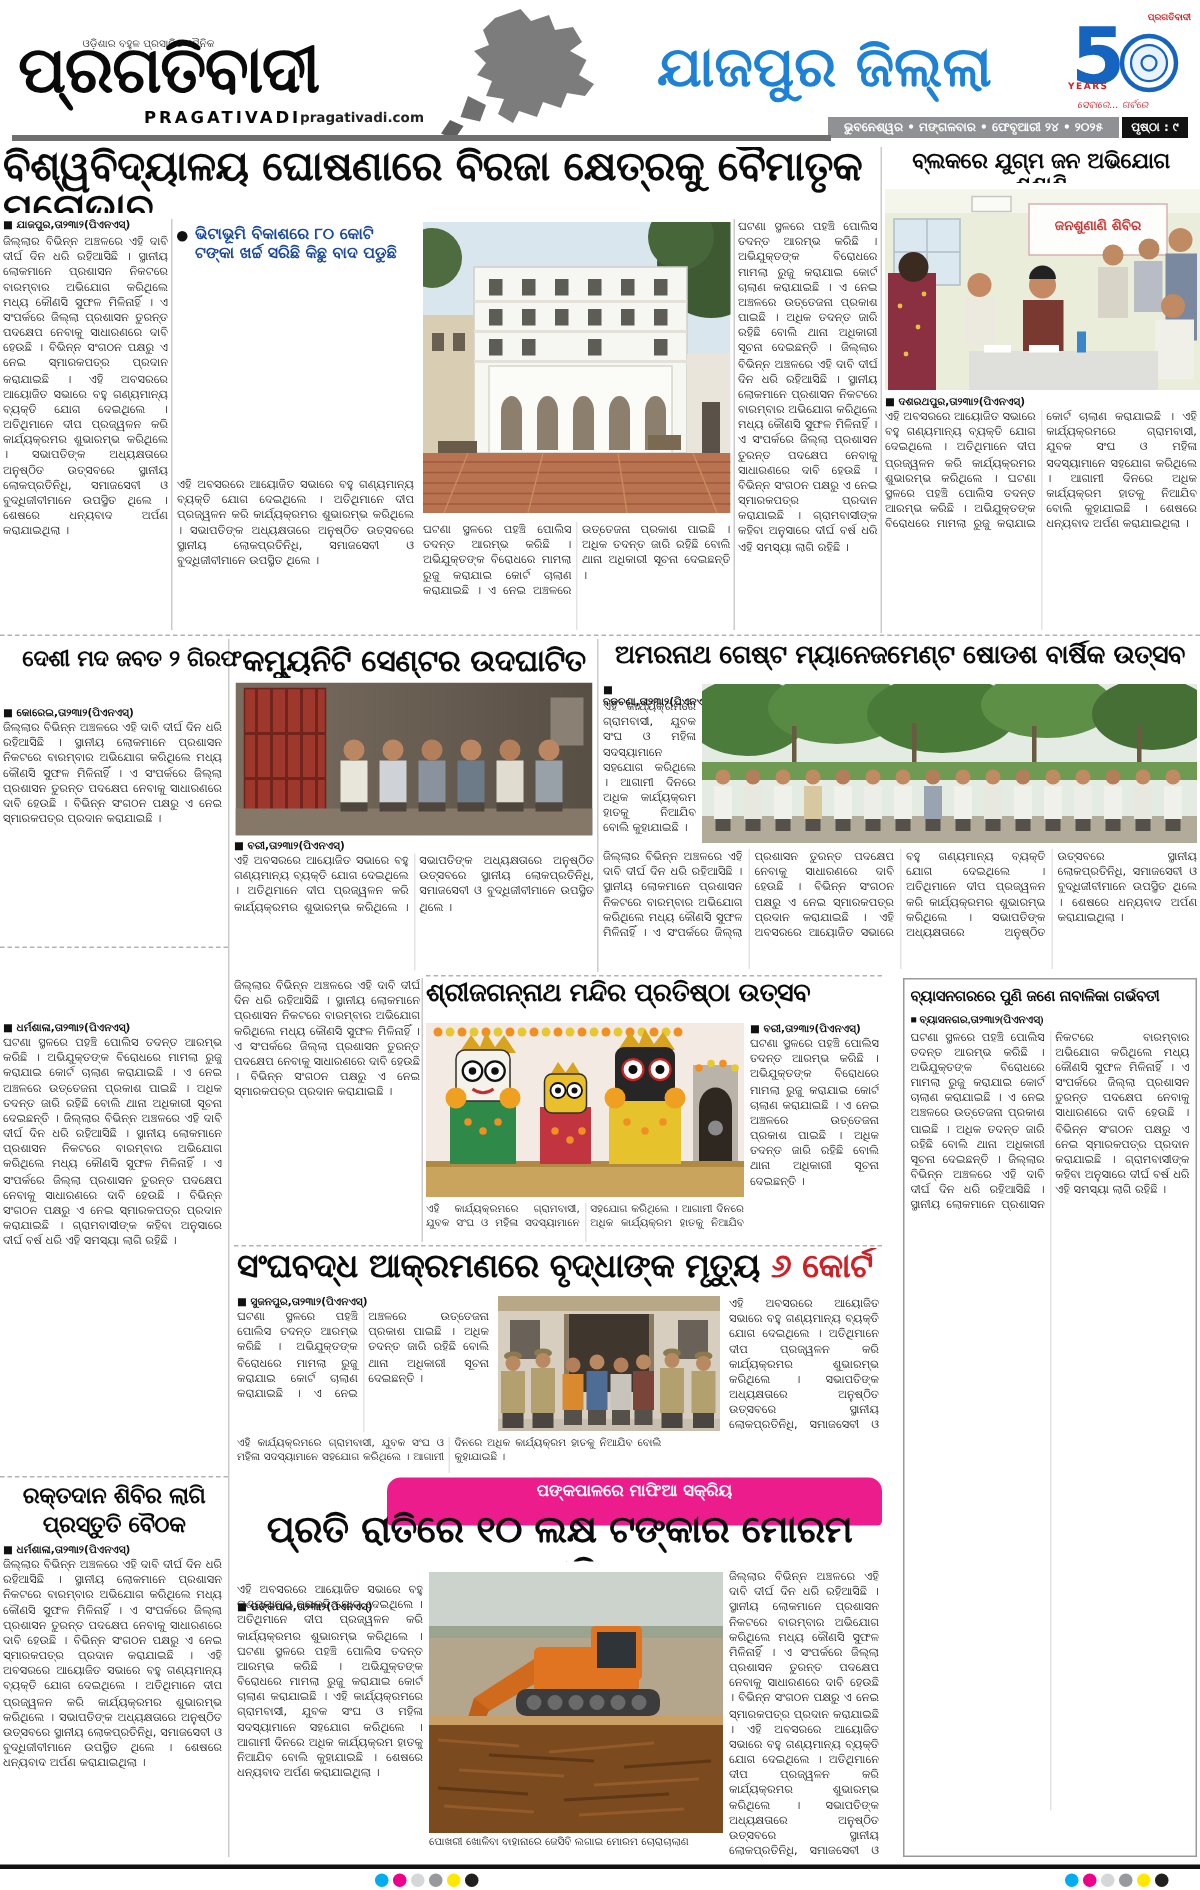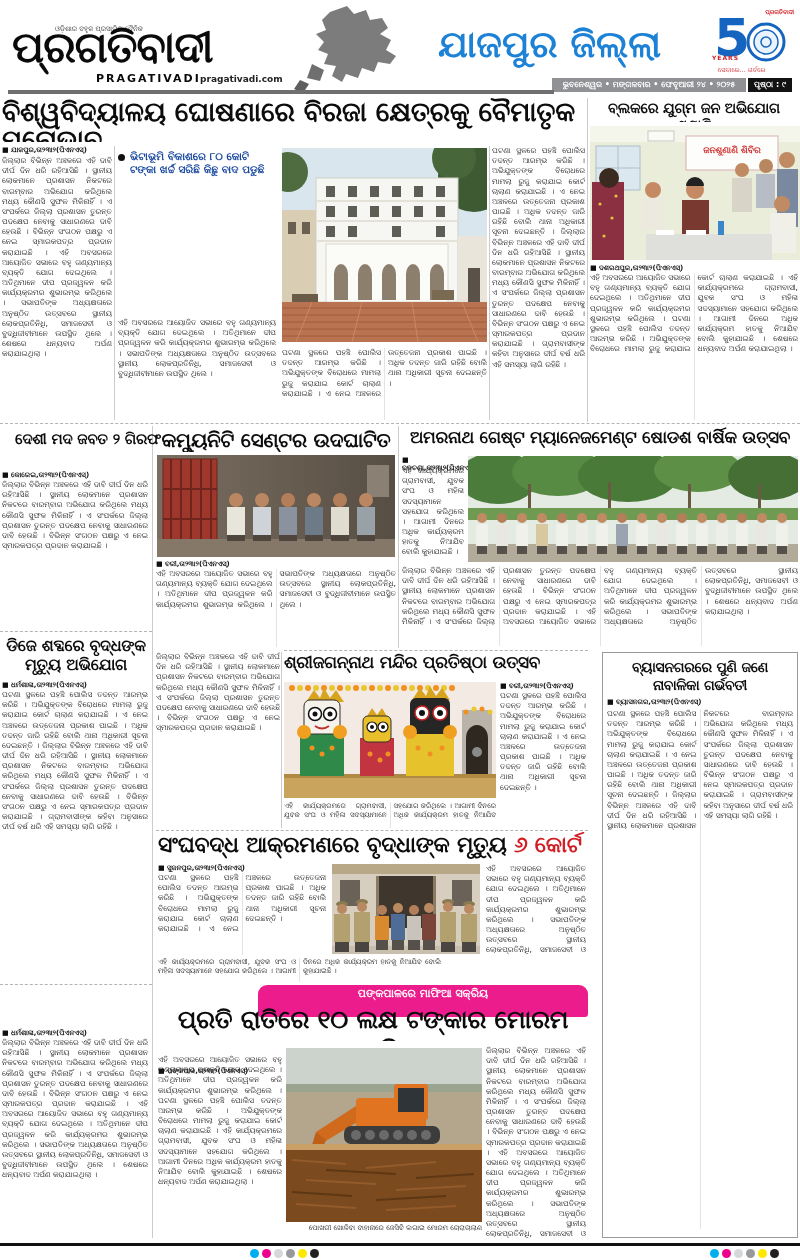--- a/index.html
+++ b/index.html
@@ -47,21 +47,21 @@
 
   <div class="abs" style="left:712px;top:8px;width:84px;height:70px;">
     <div class="abs" style="right:2px;top:0;font-size:6px;color:#d11f26;font-weight:bold;">ପ୍ରଗତିବାଦୀ</div>
     <div class="abs" style="left:2px;top:4px;font-size:52px;font-weight:900;color:#1565c0;line-height:1;">5</div>
     <svg class="abs" style="left:34px;top:14px;" width="40" height="40" viewBox="0 0 40 40">
       <circle cx="20" cy="20" r="18" fill="none" stroke="#1565c0" stroke-width="3"></circle>
       <circle cx="20" cy="20" r="12" fill="#eaf2fb" stroke="#1565c0" stroke-width="1.5"></circle>
       <circle cx="20" cy="20" r="5" fill="none" stroke="#1565c0" stroke-width="1.5"></circle>
     </svg>
     <div class="abs" style="left:0px;top:46px;font-size:6px;color:#d11f26;font-weight:bold;letter-spacing:1px;">YEARS</div>
-    <div class="abs" style="left:6px;top:58px;font-size:6.5px;color:#d11f26;">ସେବାରେ... ଗର୍ବରେ</div>
+    <div class="abs" style="left:6px;top:58px;font-size:6.5px;color:#d11f26;font-style:italic;">ସେବାରେ... ଗର୍ବରେ</div>
   </div>
 
   <div class="abs" style="left:552px;top:78px;width:194px;height:14px;background:#8f9194;color:#fff;font-size:8px;font-weight:bold;text-align:center;line-height:14px;">ଭୁବନେଶ୍ୱର • ମଙ୍ଗଳବାର • ଫେବୃଆରୀ ୨୪ • ୨୦୨୫</div>
   <div class="abs" style="left:748px;top:78px;width:44px;height:14px;background:#121212;color:#fff;font-size:8px;font-weight:bold;text-align:center;line-height:14px;">ପୃଷ୍ଠା : ୯</div>
   <div class="abs" style="left:8px;top:90px;width:546px;height:4px;background:#6f6f6f;"></div>
 
   <div class="abs hl" style="left:2px;top:98px;width:584px;height:44px;font-size:27px;line-height:1.05;">ବିଶ୍ୱବିଦ୍ୟାଳୟ ଘୋଷଣାରେ ବିରଜା କ୍ଷେତ୍ରକୁ ବୈମାତୃକ ମନୋଭାବ</div>
 
   <div class="vrule" style="left:114px;top:146px;height:274px;"></div>
   <div class="vrule" style="left:489px;top:146px;height:274px;"></div>
@@ -336,21 +336,20 @@
           <circle cx="6" cy="62" r="5" fill="#c08a62"></circle>
           <rect x="0" y="68" width="12" height="22" fill="#f1f1ec"></rect>
           <rect x="1" y="90" width="10" height="8" fill="#55504a"></rect>
         </g>
     </g>
   </svg>
 
   <div class="abs body cols4" style="left:402px;top:566px;width:396px;height:80px;">ଜିଲ୍ଲାର ବିଭିନ୍ନ ଅଞ୍ଚଳରେ ଏହି ଦାବି ଦୀର୍ଘ ଦିନ ଧରି ରହିଆସିଛି । ସ୍ଥାନୀୟ ଲୋକମାନେ ପ୍ରଶାସନ ନିକଟରେ ବାରମ୍ବାର ଅଭିଯୋଗ କରିଥିଲେ ମଧ୍ୟ କୌଣସି ସୁଫଳ ମିଳିନାହିଁ । ଏ ସଂପର୍କରେ ଜିଲ୍ଲା ପ୍ରଶାସନ ତୁରନ୍ତ ପଦକ୍ଷେପ ନେବାକୁ ସାଧାରଣରେ ଦାବି ହେଉଛି । ବିଭିନ୍ନ ସଂଗଠନ ପକ୍ଷରୁ ଏ ନେଇ ସ୍ମାରକପତ୍ର ପ୍ରଦାନ କରାଯାଇଛି । ଏହି ଅବସରରେ ଆୟୋଜିତ ସଭାରେ ବହୁ ଗଣ୍ୟମାନ୍ୟ ବ୍ୟକ୍ତି ଯୋଗ ଦେଇଥିଲେ । ଅତିଥିମାନେ ଦୀପ ପ୍ରଜ୍ୱଳନ କରି କାର୍ଯ୍ୟକ୍ରମର ଶୁଭାରମ୍ଭ କରିଥିଲେ । ସଭାପତିଙ୍କ ଅଧ୍ୟକ୍ଷତାରେ ଅନୁଷ୍ଠିତ ଉତ୍ସବରେ ସ୍ଥାନୀୟ ଲୋକପ୍ରତିନିଧି, ସମାଜସେବୀ ଓ ବୁଦ୍ଧିଜୀବୀମାନେ ଉପସ୍ଥିତ ଥିଲେ । ଶେଷରେ ଧନ୍ୟବାଦ ଅର୍ପଣ କରାଯାଇଥିଲା ।</div>
   <div class="dash" style="left:284px;top:650px;width:304px;"></div>
 
-  <div class="abs hl" style="left:2px;top:636px;width:148px;height:42px;font-size:16px;text-align:center;line-height:1.2;">ଡିଜେ ଶବ୍ଦରେ ବୃଦ୍ଧଙ୍କ ମୃତ୍ୟୁ ଅଭିଯୋଗ</div>
   <div class="abs dateline" style="left:2px;top:681px;width:148px;">■ ଧର୍ମଶାଳା,ତା୨୩ା୨(ପିଏନଏସ୍)</div>
   <div class="abs body" style="left:2px;top:690px;width:146px;height:290px;">ଘଟଣା ସ୍ଥଳରେ ପହଞ୍ଚି ପୋଲିସ ତଦନ୍ତ ଆରମ୍ଭ କରିଛି । ଅଭିଯୁକ୍ତଙ୍କ ବିରୋଧରେ ମାମଲା ରୁଜୁ କରାଯାଇ କୋର୍ଟ ଚାଲାଣ କରାଯାଇଛି । ଏ ନେଇ ଅଞ୍ଚଳରେ ଉତ୍ତେଜନା ପ୍ରକାଶ ପାଇଛି । ଅଧିକ ତଦନ୍ତ ଜାରି ରହିଛି ବୋଲି ଥାନା ଅଧିକାରୀ ସୂଚନା ଦେଇଛନ୍ତି । ଜିଲ୍ଲାର ବିଭିନ୍ନ ଅଞ୍ଚଳରେ ଏହି ଦାବି ଦୀର୍ଘ ଦିନ ଧରି ରହିଆସିଛି । ସ୍ଥାନୀୟ ଲୋକମାନେ ପ୍ରଶାସନ ନିକଟରେ ବାରମ୍ବାର ଅଭିଯୋଗ କରିଥିଲେ ମଧ୍ୟ କୌଣସି ସୁଫଳ ମିଳିନାହିଁ । ଏ ସଂପର୍କରେ ଜିଲ୍ଲା ପ୍ରଶାସନ ତୁରନ୍ତ ପଦକ୍ଷେପ ନେବାକୁ ସାଧାରଣରେ ଦାବି ହେଉଛି । ବିଭିନ୍ନ ସଂଗଠନ ପକ୍ଷରୁ ଏ ନେଇ ସ୍ମାରକପତ୍ର ପ୍ରଦାନ କରାଯାଇଛି । ଗ୍ରାମବାସୀଙ୍କ କହିବା ଅନୁସାରେ ଦୀର୍ଘ ବର୍ଷ ଧରି ଏହି ସମସ୍ୟା ଲାଗି ରହିଛି ।</div>
 
   <div class="abs body" style="left:156px;top:652px;width:124px;height:176px;">ଜିଲ୍ଲାର ବିଭିନ୍ନ ଅଞ୍ଚଳରେ ଏହି ଦାବି ଦୀର୍ଘ ଦିନ ଧରି ରହିଆସିଛି । ସ୍ଥାନୀୟ ଲୋକମାନେ ପ୍ରଶାସନ ନିକଟରେ ବାରମ୍ବାର ଅଭିଯୋଗ କରିଥିଲେ ମଧ୍ୟ କୌଣସି ସୁଫଳ ମିଳିନାହିଁ । ଏ ସଂପର୍କରେ ଜିଲ୍ଲା ପ୍ରଶାସନ ତୁରନ୍ତ ପଦକ୍ଷେପ ନେବାକୁ ସାଧାରଣରେ ଦାବି ହେଉଛି । ବିଭିନ୍ନ ସଂଗଠନ ପକ୍ଷରୁ ଏ ନେଇ ସ୍ମାରକପତ୍ର ପ୍ରଦାନ କରାଯାଇଛି ।</div>
   <div class="vrule" style="left:281px;top:652px;height:176px;"></div>
 
   <div class="abs hl" style="left:284px;top:652px;width:302px;height:26px;font-size:17px;">ଶ୍ରୀଜଗନ୍ନାଥ ମନ୍ଦିର ପ୍ରତିଷ୍ଠା ଉତ୍ସବ</div>
 
   <svg class="abs photo" style="left:284px;top:682px;" width="212" height="116" viewBox="0 0 212 116">
     <rect width="212" height="116" fill="#f3ebe3"></rect>
@@ -424,22 +423,22 @@
       <circle cx="190" cy="27" r="2.5" fill="#e8c832"></circle>
       <circle cx="198" cy="27" r="2.5" fill="#f09020"></circle>
       <circle cx="206" cy="30" r="2.5" fill="#e8c832"></circle>
   </svg>
 
   <div class="abs body cols2" style="left:284px;top:802px;width:212px;height:26px;font-size:7px;">ଏହି କାର୍ଯ୍ୟକ୍ରମରେ ଗ୍ରାମବାସୀ, ଯୁବକ ସଂଘ ଓ ମହିଳା ସଦସ୍ୟାମାନେ ସହଯୋଗ କରିଥିଲେ । ଆଗାମୀ ଦିନରେ ଅଧିକ କାର୍ଯ୍ୟକ୍ରମ ହାତକୁ ନିଆଯିବ ବୋଲି କୁହାଯାଇଛି ।</div>
   <div class="abs dateline" style="left:500px;top:682px;width:86px;">■ ବରୀ,ତା୨୩ା୨(ପିଏନଏସ୍)</div>
   <div class="abs body" style="left:500px;top:691px;width:86px;height:137px;">ଘଟଣା ସ୍ଥଳରେ ପହଞ୍ଚି ପୋଲିସ ତଦନ୍ତ ଆରମ୍ଭ କରିଛି । ଅଭିଯୁକ୍ତଙ୍କ ବିରୋଧରେ ମାମଲା ରୁଜୁ କରାଯାଇ କୋର୍ଟ ଚାଲାଣ କରାଯାଇଛି । ଏ ନେଇ ଅଞ୍ଚଳରେ ଉତ୍ତେଜନା ପ୍ରକାଶ ପାଇଛି । ଅଧିକ ତଦନ୍ତ ଜାରି ରହିଛି ବୋଲି ଥାନା ଅଧିକାରୀ ସୂଚନା ଦେଇଛନ୍ତି ।</div>
 
   <div class="abs boxed" style="left:602px;top:652px;width:196px;height:586px;">
-    <div class="hl" style="font-size:14px;text-align:center;line-height:1.25;margin:2px 0 4px;">ବ୍ୟାସନଗରରେ ପୁଣି ଜଣେ ନାବାଳିକା ଗର୍ଭବତୀ</div>
-    <div class="dateline" style="margin-bottom:3px;">■ ବ୍ୟାସନଗର,ତା୨୩ା୨(ପିଏନଏସ୍)</div>
+    <div class="hl" style="font-size:10px;line-height:1.25;margin:2px 0 4px;">ବ୍ୟାସନଗରରେ ପୁଣି ଜଣେ ନାବାଳିକା ଗର୍ଭବତୀ</div>
+    <div class="dateline" style="margin-bottom:3px;font-family:Liberation Serif, serif;">■ ବ୍ୟାସନଗର,ତା୨୩ା୨(ପିଏନଏସ୍)</div>
     <div class="body cols2" style="height:520px;">ଘଟଣା ସ୍ଥଳରେ ପହଞ୍ଚି ପୋଲିସ ତଦନ୍ତ ଆରମ୍ଭ କରିଛି । ଅଭିଯୁକ୍ତଙ୍କ ବିରୋଧରେ ମାମଲା ରୁଜୁ କରାଯାଇ କୋର୍ଟ ଚାଲାଣ କରାଯାଇଛି । ଏ ନେଇ ଅଞ୍ଚଳରେ ଉତ୍ତେଜନା ପ୍ରକାଶ ପାଇଛି । ଅଧିକ ତଦନ୍ତ ଜାରି ରହିଛି ବୋଲି ଥାନା ଅଧିକାରୀ ସୂଚନା ଦେଇଛନ୍ତି । ଜିଲ୍ଲାର ବିଭିନ୍ନ ଅଞ୍ଚଳରେ ଏହି ଦାବି ଦୀର୍ଘ ଦିନ ଧରି ରହିଆସିଛି । ସ୍ଥାନୀୟ ଲୋକମାନେ ପ୍ରଶାସନ ନିକଟରେ ବାରମ୍ବାର ଅଭିଯୋଗ କରିଥିଲେ ମଧ୍ୟ କୌଣସି ସୁଫଳ ମିଳିନାହିଁ । ଏ ସଂପର୍କରେ ଜିଲ୍ଲା ପ୍ରଶାସନ ତୁରନ୍ତ ପଦକ୍ଷେପ ନେବାକୁ ସାଧାରଣରେ ଦାବି ହେଉଛି । ବିଭିନ୍ନ ସଂଗଠନ ପକ୍ଷରୁ ଏ ନେଇ ସ୍ମାରକପତ୍ର ପ୍ରଦାନ କରାଯାଇଛି । ଗ୍ରାମବାସୀଙ୍କ କହିବା ଅନୁସାରେ ଦୀର୍ଘ ବର୍ଷ ଧରି ଏହି ସମସ୍ୟା ଲାଗି ରହିଛି ।</div>
   </div>
 
   <div class="dash" style="left:156px;top:830px;width:432px;"></div>
   <div class="abs hl" style="left:158px;top:832px;width:430px;height:28px;font-size:22px;">
     <span>ସଂଘବଦ୍ଧ ଆକ୍ରମଣରେ ବୃଦ୍ଧାଙ୍କ ମୃତ୍ୟୁ</span><span style="color:#d11f26;"> ୬ କୋର୍ଟ ଚାଲାଣ</span>
   </div>
   <div class="abs dateline" style="left:158px;top:864px;width:168px;">■ ସୁଜନପୁର,ତା୨୩ା୨(ପିଏନଏସ୍)</div>
   <div class="abs body cols2" style="left:158px;top:873px;width:168px;height:82px;">ଘଟଣା ସ୍ଥଳରେ ପହଞ୍ଚି ପୋଲିସ ତଦନ୍ତ ଆରମ୍ଭ କରିଛି । ଅଭିଯୁକ୍ତଙ୍କ ବିରୋଧରେ ମାମଲା ରୁଜୁ କରାଯାଇ କୋର୍ଟ ଚାଲାଣ କରାଯାଇଛି । ଏ ନେଇ ଅଞ୍ଚଳରେ ଉତ୍ତେଜନା ପ୍ରକାଶ ପାଇଛି । ଅଧିକ ତଦନ୍ତ ଜାରି ରହିଛି ବୋଲି ଥାନା ଅଧିକାରୀ ସୂଚନା ଦେଇଛନ୍ତି ।</div>
 
@@ -521,24 +520,25 @@
         <line x1="10" y1="156" x2="70" y2="160"></line>
         <line x1="100" y1="162" x2="170" y2="158"></line>
     </g>
     <g stroke="#5e3714" stroke-width="2">
       <line x1="40" y1="122" x2="110" y2="126"></line>
         <line x1="130" y1="130" x2="188" y2="126"></line>
         <line x1="6" y1="144" x2="66" y2="148"></line>
         <line x1="90" y1="152" x2="160" y2="148"></line>
     </g>
   </svg>
-  <div class="abs caption" style="left:286px;top:1224px;width:196px;height:13px;text-align:right;">ପୋଖରୀ ଖୋଳିବା ବାହାନାରେ ଜେସିବି ଲଗାଇ ମୋରମ ଚୋରାଚାଲାଣ</div>
+  <div class="abs caption" style="left:286px;top:1224px;width:196px;height:13px;text-align:left;">ପୋଖରୀ ଖୋଳିବା ବାହାନାରେ ଜେସିବି ଲଗାଇ ମୋରମ ଚୋରାଚାଲାଣ</div>
 
   <div class="abs body" style="left:486px;top:1046px;width:100px;height:192px;">ଜିଲ୍ଲାର ବିଭିନ୍ନ ଅଞ୍ଚଳରେ ଏହି ଦାବି ଦୀର୍ଘ ଦିନ ଧରି ରହିଆସିଛି । ସ୍ଥାନୀୟ ଲୋକମାନେ ପ୍ରଶାସନ ନିକଟରେ ବାରମ୍ବାର ଅଭିଯୋଗ କରିଥିଲେ ମଧ୍ୟ କୌଣସି ସୁଫଳ ମିଳିନାହିଁ । ଏ ସଂପର୍କରେ ଜିଲ୍ଲା ପ୍ରଶାସନ ତୁରନ୍ତ ପଦକ୍ଷେପ ନେବାକୁ ସାଧାରଣରେ ଦାବି ହେଉଛି । ବିଭିନ୍ନ ସଂଗଠନ ପକ୍ଷରୁ ଏ ନେଇ ସ୍ମାରକପତ୍ର ପ୍ରଦାନ କରାଯାଇଛି । ଏହି ଅବସରରେ ଆୟୋଜିତ ସଭାରେ ବହୁ ଗଣ୍ୟମାନ୍ୟ ବ୍ୟକ୍ତି ଯୋଗ ଦେଇଥିଲେ । ଅତିଥିମାନେ ଦୀପ ପ୍ରଜ୍ୱଳନ କରି କାର୍ଯ୍ୟକ୍ରମର ଶୁଭାରମ୍ଭ କରିଥିଲେ । ସଭାପତିଙ୍କ ଅଧ୍ୟକ୍ଷତାରେ ଅନୁଷ୍ଠିତ ଉତ୍ସବରେ ସ୍ଥାନୀୟ ଲୋକପ୍ରତିନିଧି, ସମାଜସେବୀ ଓ ବୁଦ୍ଧିଜୀବୀମାନେ ଉପସ୍ଥିତ ଥିଲେ । ଶେଷରେ ଧନ୍ୟବାଦ ଅର୍ପଣ କରାଯାଇଥିଲା ।</div>
 
+  <div class="abs hl" style="left:2px;top:988px;width:148px;height:38px;font-size:15px;text-align:center;line-height:1.25;">ରକ୍ତଦାନ ଶିବିର ଲାଗି ପ୍ରସ୍ତୁତି ବୈଠକ</div>
   <div class="abs dateline" style="left:2px;top:1029px;width:148px;">■ ଧର୍ମଶାଳା,ତା୨୩ା୨(ପିଏନଏସ୍)</div>
   <div class="abs body" style="left:2px;top:1038px;width:146px;height:198px;">ଜିଲ୍ଲାର ବିଭିନ୍ନ ଅଞ୍ଚଳରେ ଏହି ଦାବି ଦୀର୍ଘ ଦିନ ଧରି ରହିଆସିଛି । ସ୍ଥାନୀୟ ଲୋକମାନେ ପ୍ରଶାସନ ନିକଟରେ ବାରମ୍ବାର ଅଭିଯୋଗ କରିଥିଲେ ମଧ୍ୟ କୌଣସି ସୁଫଳ ମିଳିନାହିଁ । ଏ ସଂପର୍କରେ ଜିଲ୍ଲା ପ୍ରଶାସନ ତୁରନ୍ତ ପଦକ୍ଷେପ ନେବାକୁ ସାଧାରଣରେ ଦାବି ହେଉଛି । ବିଭିନ୍ନ ସଂଗଠନ ପକ୍ଷରୁ ଏ ନେଇ ସ୍ମାରକପତ୍ର ପ୍ରଦାନ କରାଯାଇଛି । ଏହି ଅବସରରେ ଆୟୋଜିତ ସଭାରେ ବହୁ ଗଣ୍ୟମାନ୍ୟ ବ୍ୟକ୍ତି ଯୋଗ ଦେଇଥିଲେ । ଅତିଥିମାନେ ଦୀପ ପ୍ରଜ୍ୱଳନ କରି କାର୍ଯ୍ୟକ୍ରମର ଶୁଭାରମ୍ଭ କରିଥିଲେ । ସଭାପତିଙ୍କ ଅଧ୍ୟକ୍ଷତାରେ ଅନୁଷ୍ଠିତ ଉତ୍ସବରେ ସ୍ଥାନୀୟ ଲୋକପ୍ରତିନିଧି, ସମାଜସେବୀ ଓ ବୁଦ୍ଧିଜୀବୀମାନେ ଉପସ୍ଥିତ ଥିଲେ । ଶେଷରେ ଧନ୍ୟବାଦ ଅର୍ପଣ କରାଯାଇଥିଲା ।</div>
 
   <div class="abs" style="left:0;top:1243px;width:800px;height:3px;background:#111;"></div>
   <div class="abs regrow" style="left:250px;top:1249px;">
     <span class="regdot c-cyan"></span>
     <span class="regdot c-mag"></span>
     <span class="regdot c-lgrey"></span>
     <span class="regdot c-grey"></span>
     <span class="regdot c-yel"></span>

